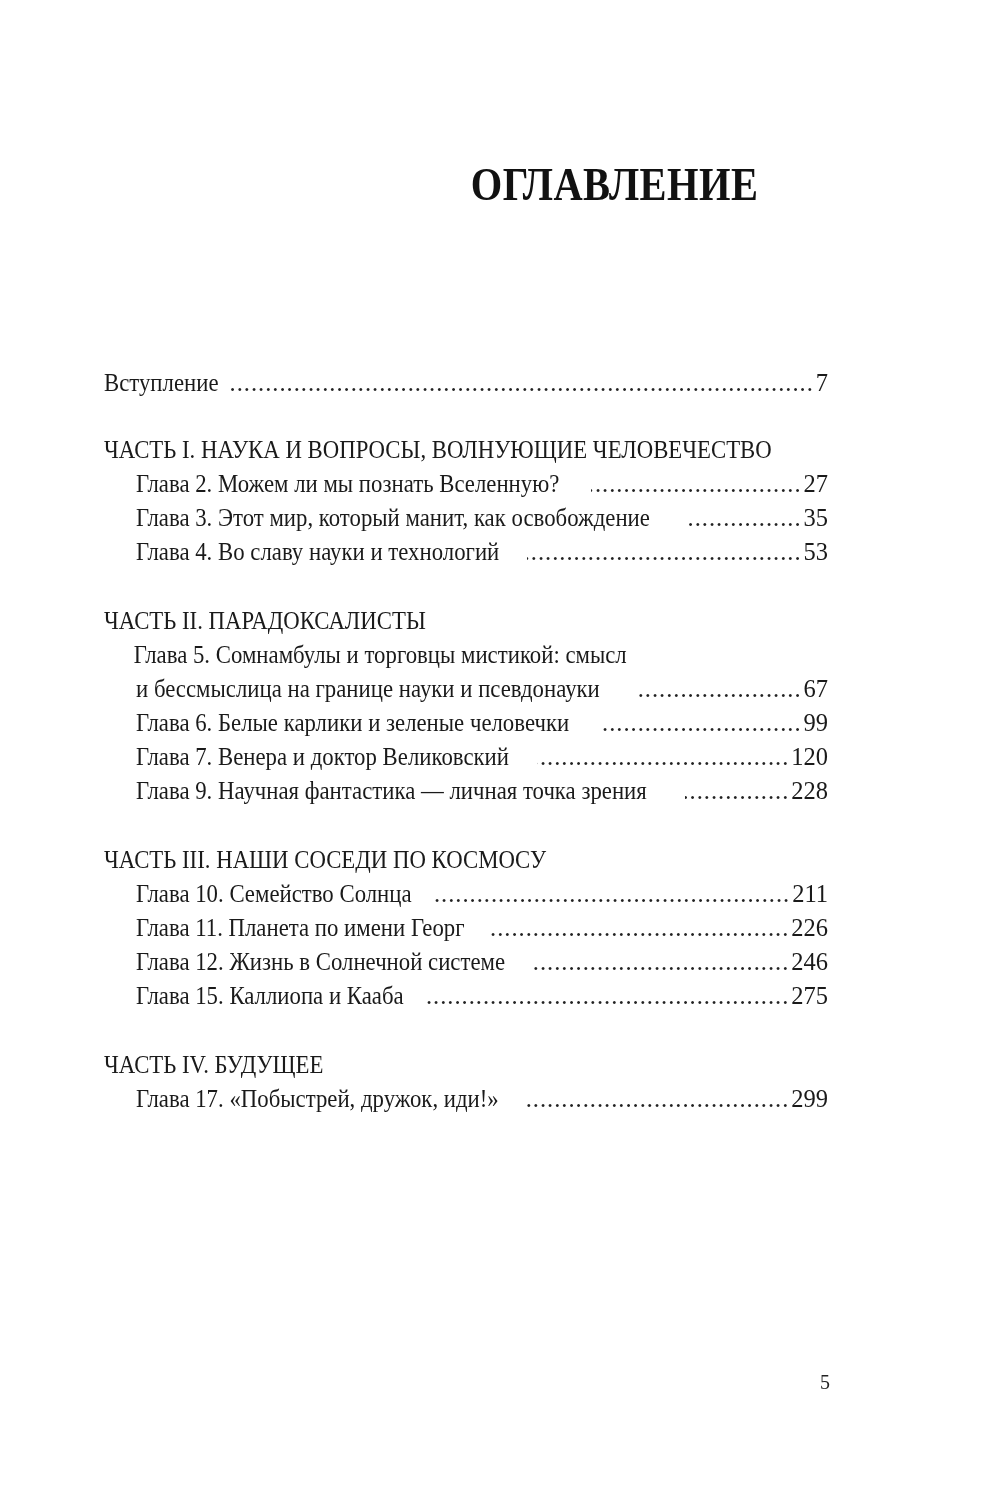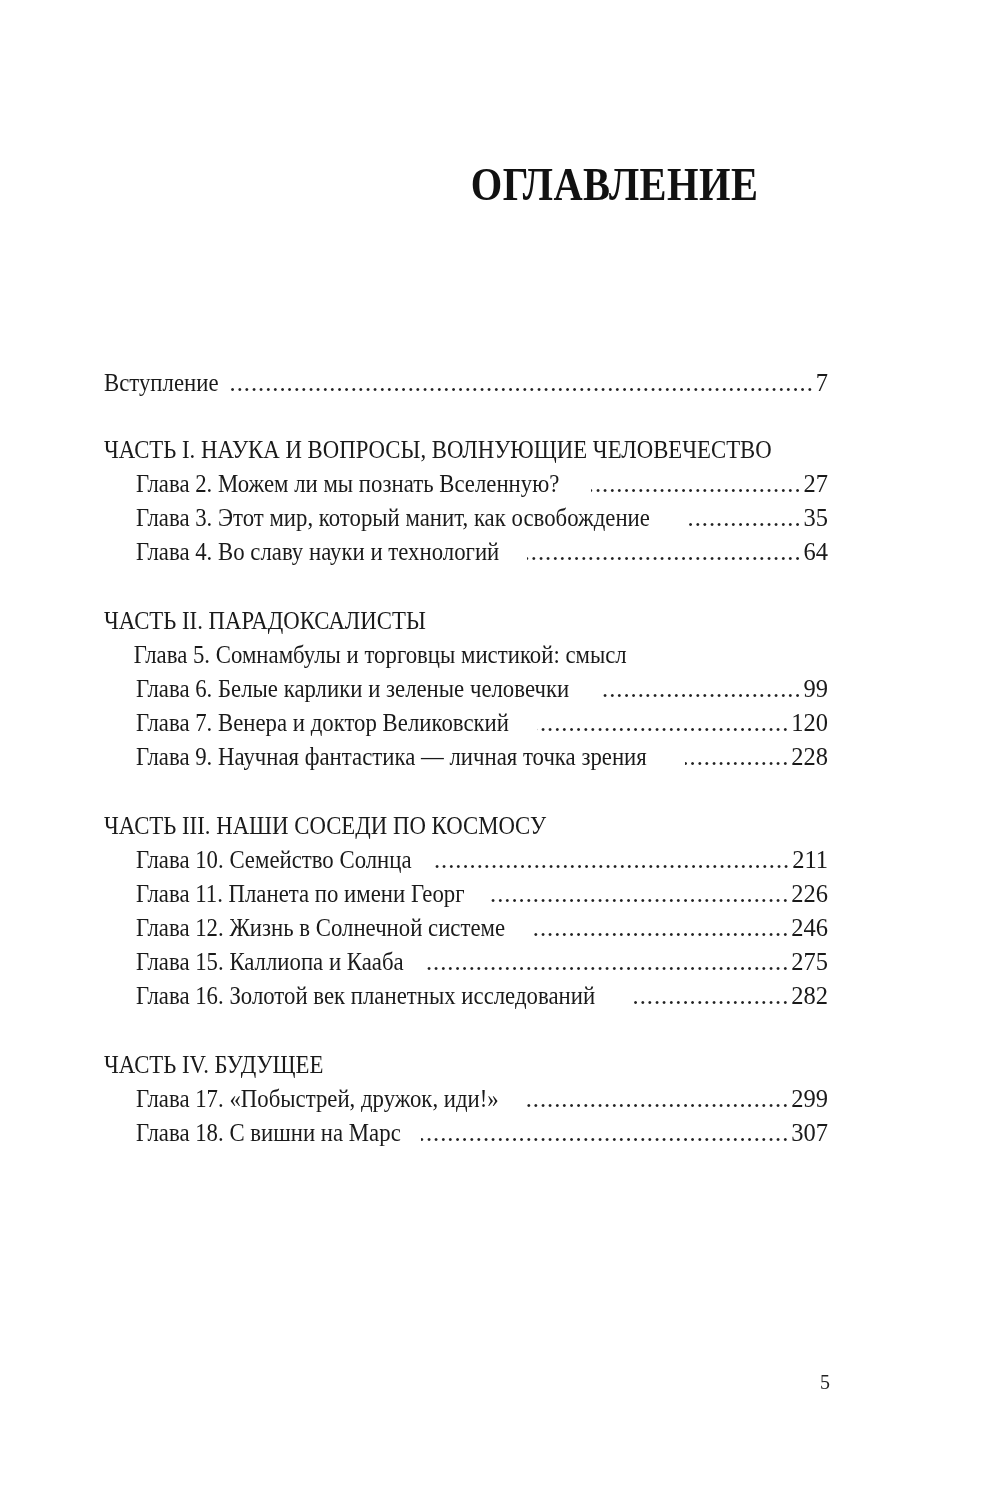--- a/index.html
+++ b/index.html
@@ -120,27 +120,32 @@
     <span class="page">27</span>
   </div>
   <div class="row indent">
     <span class="label">Глава 3. Этот мир, который манит, как освобождение</span>
     <span class="leader"></span>
     <span class="page">35</span>
   </div>
   <div class="row indent">
     <span class="label">Глава 4. Во славу науки и технологий</span>
     <span class="leader"></span>
-    <span class="page">64</span>
+    <span class="page">53</span>
   </div>
 
   <div class="gap-part"></div>
 
   <div class="part-heading">ЧАСТЬ II. ПАРАДОКСАЛИСТЫ</div>
   <div class="wrap-line">Глава 5. Сомнамбулы и торговцы мистикой: смысл</div>
+  <div class="row indent">
+    <span class="label">и бессмыслица на границе науки и псевдонауки</span>
+    <span class="leader"></span>
+    <span class="page">67</span>
+  </div>
   <div class="row indent">
     <span class="label">Глава 6. Белые карлики и зеленые человечки</span>
     <span class="leader"></span>
     <span class="page">99</span>
   </div>
   <div class="row indent">
     <span class="label">Глава 7. Венера и доктор Великовский</span>
     <span class="leader"></span>
     <span class="page">120</span>
   </div>
@@ -166,34 +171,24 @@
   <div class="row indent">
     <span class="label">Глава 12. Жизнь в Солнечной системе</span>
     <span class="leader"></span>
     <span class="page">246</span>
   </div>
   <div class="row indent">
     <span class="label">Глава 15. Каллиопа и Кааба</span>
     <span class="leader"></span>
     <span class="page">275</span>
   </div>
-  <div class="row indent">
-    <span class="label">Глава 16. Золотой век планетных исследований</span>
-    <span class="leader"></span>
-    <span class="page">282</span>
-  </div>
 
   <div class="gap-part"></div>
 
   <div class="part-heading">ЧАСТЬ IV. БУДУЩЕЕ</div>
   <div class="row indent">
     <span class="label">Глава 17. «Побыстрей, дружок, иди!»</span>
     <span class="leader"></span>
     <span class="page">299</span>
   </div>
-  <div class="row indent">
-    <span class="label">Глава 18. С вишни на Марс</span>
-    <span class="leader"></span>
-    <span class="page">307</span>
-  </div>
 </div>
 
 <div class="page-number">5</div>
 
 </body></html>

